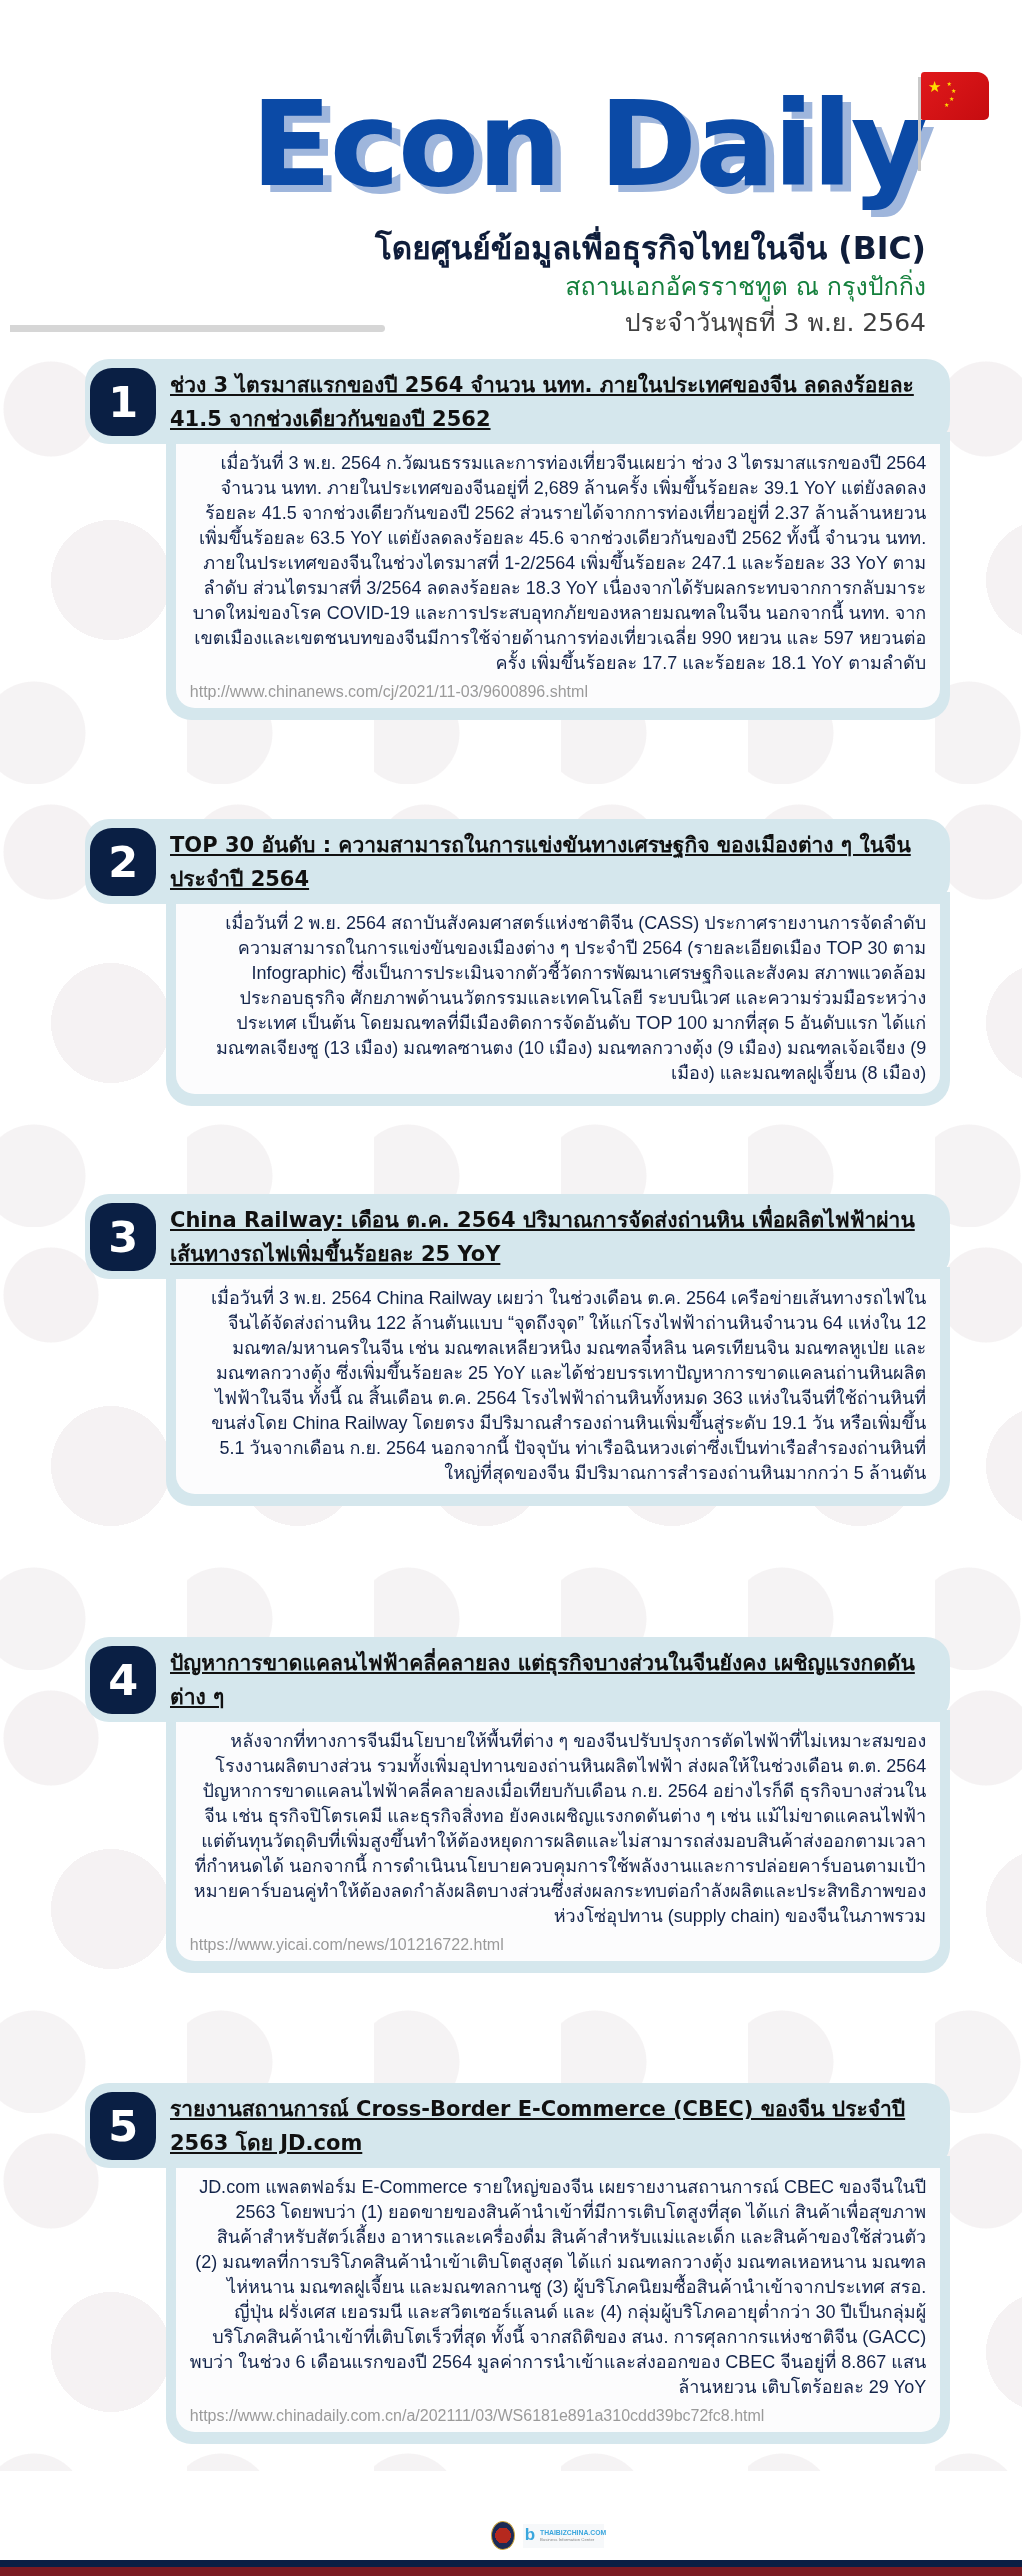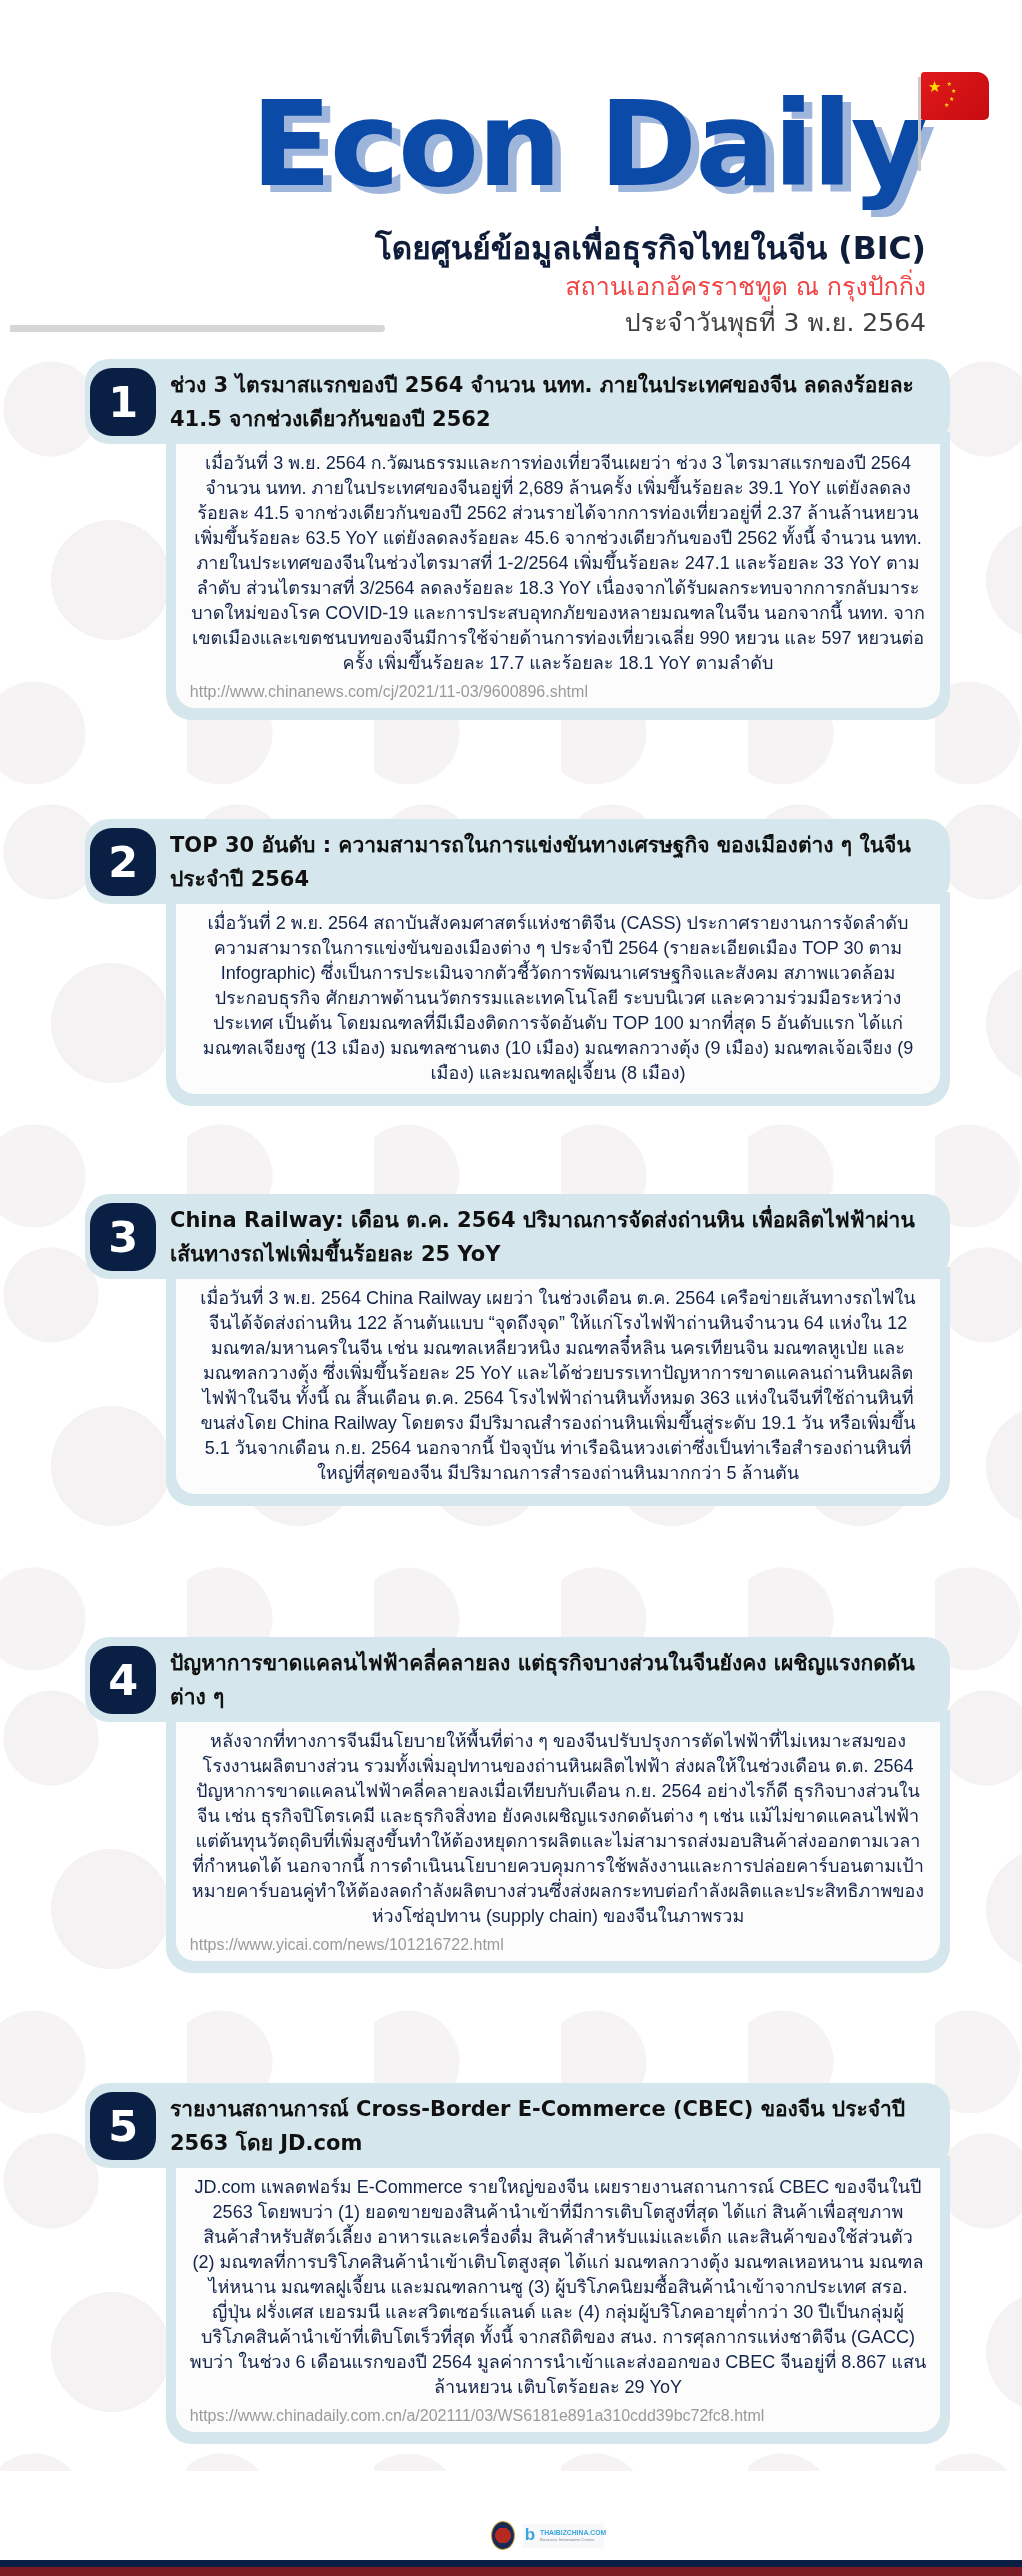--- a/index.html
+++ b/index.html
@@ -40,21 +40,21 @@
   .flag-star.s4 { font-size: 6px; left: 28px; top: 20.4px; }
   .flag-star.s5 { font-size: 6px; left: 23px; top: 26.4px; }
   .subtitle {
     position: absolute; right: 106px; top: 223px;
     font-family: "DejaVu Sans", sans-serif; font-weight: bold;
     font-size: 31.5px; color: #0f1d3a; white-space: nowrap;
   }
   .org {
     position: absolute; right: 106px; top: 266px;
     font-family: "DejaVu Sans", sans-serif;
-    font-size: 25px; color: #ef4444; white-space: nowrap;
+    font-size: 25px; color: #15803d; white-space: nowrap;
   }
   .date {
     position: absolute; right: 106px; top: 302px;
     font-family: "DejaVu Sans", sans-serif;
     font-size: 25px; color: #404040; white-space: nowrap;
   }
   .divider { position: absolute; left: 0; top: 325px; width: 375px; height: 6.8px; background: #d6d6d6; border-radius: 0 3.4px 3.4px 0; }
 
   
   .card { position: absolute; left: 85px; width: 865px; }
@@ -64,35 +64,35 @@
   }
   .badge {
     position: absolute; left: 5.1px; top: 8.5px; width: 66px; height: 68px;
     background: #0a1f44; border-radius: 22px;
     color: #fff; font-family: "DejaVu Sans", sans-serif; font-weight: bold;
     font-size: 43px; line-height: 68px; text-align: center;
   }
   .head-title {
     position: absolute; left: 85px; top: 8.5px; right: 17px;
     font-family: "DejaVu Sans", sans-serif; font-weight: bold;
-    font-size: 21px; line-height: 34px; color: #111;
+    font-size: 21px; line-height: 34px; color: #111; text-decoration: underline;
   }
   .card-body-wrap {
     position: relative; margin-left: 81px; margin-top: -12px;
     background: #d5e7ed; border-radius: 0 0 25.6px 25.6px;
     padding: 12px 10.2px 12px 10.2px;
   }
   .card-body {
     background: #fcfcfd; border-radius: 0 0 19px 19px;
     padding: 6.8px 13.6px 8.5px 13.6px;
   }
   .body-text {
     font-family: "Liberation Sans", sans-serif;
     font-size: 18px; line-height: 25px; color: #13244a;
-    text-align: center;
+    text-align: right;
   }
   .source {
     font-family: "Liberation Sans", sans-serif;
     font-size: 16px; line-height: 17px; color: #9a9a9a; margin-top: 7px;
   }
 
   
   .footer-logos { position: absolute; left: 0; top: 2517px; width: 1022px; height: 34px; }
   .emblem {
     position: absolute; left: 491px; top: 4.3px; width: 24px; height: 29px;

